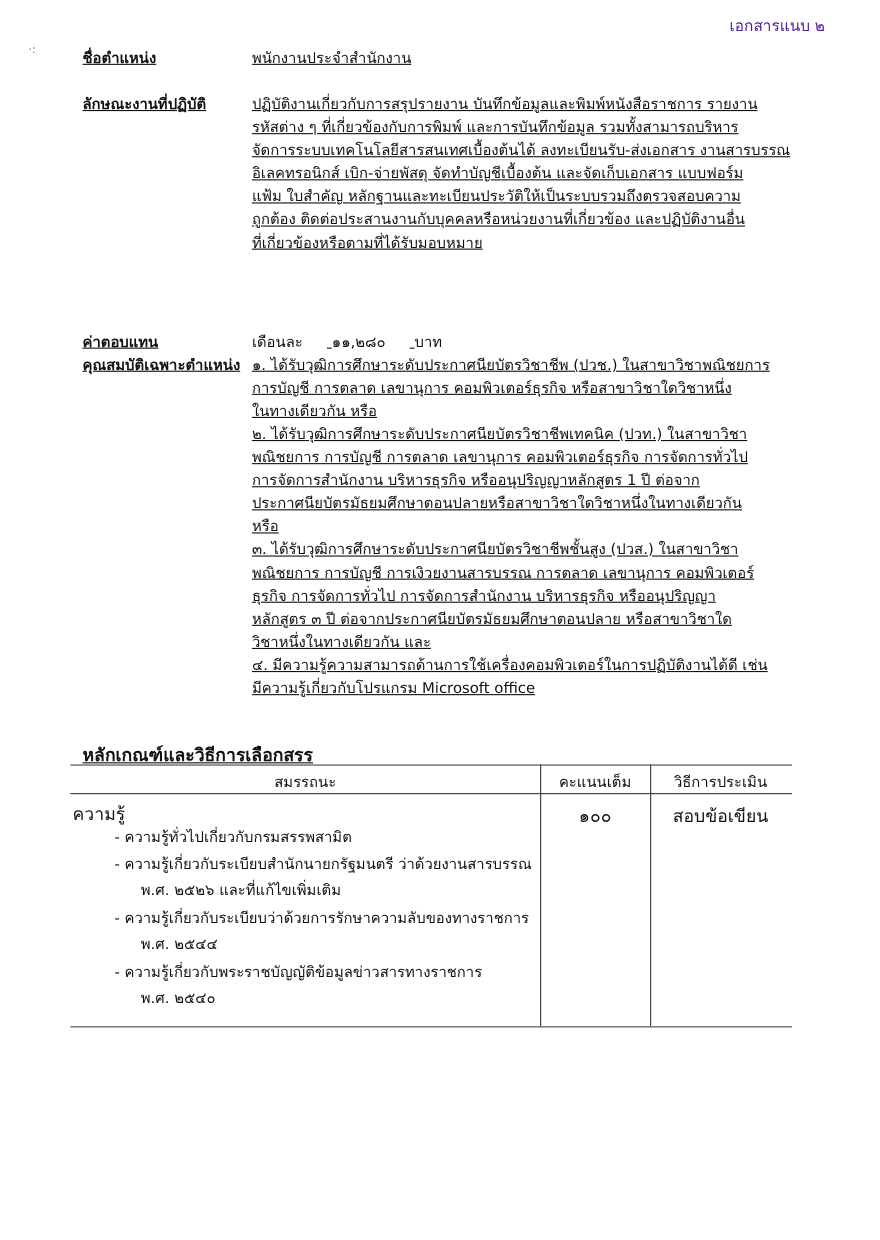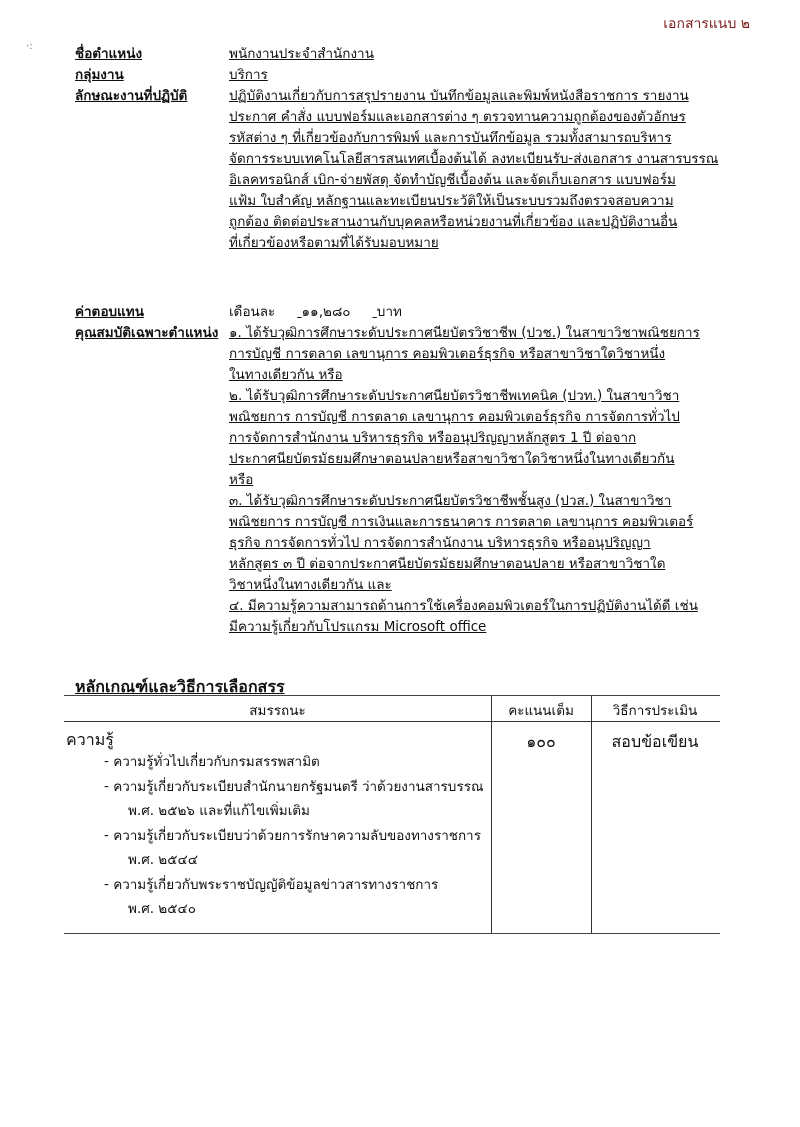--- a/index.html
+++ b/index.html
@@ -2,21 +2,21 @@
 <html><head>
 <meta charset="utf-8">
 <style>
   html, body { margin: 0; padding: 0; background: #ffffff; }
   body {
     width: 800px; height: 1127px; position: relative; overflow: hidden;
     font-family: "DejaVu Sans", sans-serif; color: #111;
     font-size: 13.5px;
   }
   .page { position: absolute; left: 0; top: 0; width: 800px; height: 1127px; }
-  .attach { position: absolute; right: 50px; top: 12px; font-size: 14px; color: #7f1d1d; }
+  .attach { position: absolute; right: 50px; top: 12px; font-size: 14px; color: #4c1d95; }
   .speck { position: absolute; left: 26px; top: 40px; font-size: 10px; color: #777; }
 
   .row { position: absolute; left: 75px; width: 680px; display: flex; }
   .lbl {
     width: 152px; flex: none; font-weight: bold; text-decoration: underline;
     font-size: 13.5px; line-height: 21px; white-space: nowrap;
   }
   .val { flex: 1; line-height: 21px; font-size: 13.5px; padding-left: 2px; text-decoration: underline; }
   .val p { margin: 0; }
   .pay span { display: inline-block; margin-right: 22px; }
@@ -45,30 +45,25 @@
 
 <div class="page">
   <div class="speck">·:</div>
   <div class="attach">เอกสารแนบ ๒</div>
 
   <div class="row" style="top:43px">
     <div class="lbl">ชื่อตำแหน่ง</div>
     <div class="val">พนักงานประจำสำนักงาน</div>
   </div>
 
-  <div class="row" style="top:64px">
-    <div class="lbl">กลุ่มงาน</div>
-    <div class="val">บริการ</div>
-  </div>
 
   <div class="row" style="top:85px">
     <div class="lbl">ลักษณะงานที่ปฏิบัติ</div>
     <div class="val">
       <p>ปฏิบัติงานเกี่ยวกับการสรุปรายงาน  บันทึกข้อมูลและพิมพ์หนังสือราชการ รายงาน</p>
-      <p>ประกาศ คำสั่ง  แบบฟอร์มและเอกสารต่าง ๆ ตรวจทานความถูกต้องของตัวอักษร</p>
       <p>รหัสต่าง ๆ ที่เกี่ยวข้องกับการพิมพ์  และการบันทึกข้อมูล  รวมทั้งสามารถบริหาร</p>
       <p>จัดการระบบเทคโนโลยีสารสนเทศเบื้องต้นได้  ลงทะเบียนรับ-ส่งเอกสาร งานสารบรรณ</p>
       <p>อิเลคทรอนิกส์  เบิก-จ่ายพัสดุ  จัดทำบัญชีเบื้องต้น  และจัดเก็บเอกสาร  แบบฟอร์ม</p>
       <p>แฟ้ม  ใบสำคัญ  หลักฐานและทะเบียนประวัติให้เป็นระบบรวมถึงตรวจสอบความ</p>
       <p>ถูกต้อง  ติดต่อประสานงานกับบุคคลหรือหน่วยงานที่เกี่ยวข้อง  และปฏิบัติงานอื่น</p>
       <p>ที่เกี่ยวข้องหรือตามที่ได้รับมอบหมาย</p>
     </div>
   </div>
 
   <div class="row" style="top:301px">
@@ -85,21 +80,21 @@
     <div class="val">
       <p>๑. ได้รับวุฒิการศึกษาระดับประกาศนียบัตรวิชาชีพ (ปวช.) ในสาขาวิชาพณิชยการ</p>
       <p>การบัญชี การตลาด เลขานุการ คอมพิวเตอร์ธุรกิจ หรือสาขาวิชาใดวิชาหนึ่ง</p>
       <p>ในทางเดียวกัน หรือ</p>
       <p>๒. ได้รับวุฒิการศึกษาระดับประกาศนียบัตรวิชาชีพเทคนิค (ปวท.) ในสาขาวิชา</p>
       <p>พณิชยการ การบัญชี การตลาด เลขานุการ คอมพิวเตอร์ธุรกิจ การจัดการทั่วไป</p>
       <p>การจัดการสำนักงาน บริหารธุรกิจ หรืออนุปริญญาหลักสูตร 1 ปี ต่อจาก</p>
       <p>ประกาศนียบัตรมัธยมศึกษาตอนปลายหรือสาขาวิชาใดวิชาหนึ่งในทางเดียวกัน</p>
       <p>หรือ</p>
       <p>๓. ได้รับวุฒิการศึกษาระดับประกาศนียบัตรวิชาชีพชั้นสูง (ปวส.) ในสาขาวิชา</p>
-      <p>พณิชยการ การบัญชี การเงินและการธนาคาร การตลาด เลขานุการ คอมพิวเตอร์</p>
+      <p>พณิชยการ การบัญชี การเงิวยงานสารบรรณ การตลาด เลขานุการ คอมพิวเตอร์</p>
       <p>ธุรกิจ การจัดการทั่วไป การจัดการสำนักงาน บริหารธุรกิจ หรืออนุปริญญา</p>
       <p>หลักสูตร ๓ ปี ต่อจากประกาศนียบัตรมัธยมศึกษาตอนปลาย  หรือสาขาวิชาใด</p>
       <p>วิชาหนึ่งในทางเดียวกัน และ</p>
       <p>๔. มีความรู้ความสามารถด้านการใช้เครื่องคอมพิวเตอร์ในการปฏิบัติงานได้ดี  เช่น</p>
       <p>มีความรู้เกี่ยวกับโปรแกรม Microsoft office</p>
     </div>
   </div>
 
   <div class="section-title">หลักเกณฑ์และวิธีการเลือกสรร</div>
 

